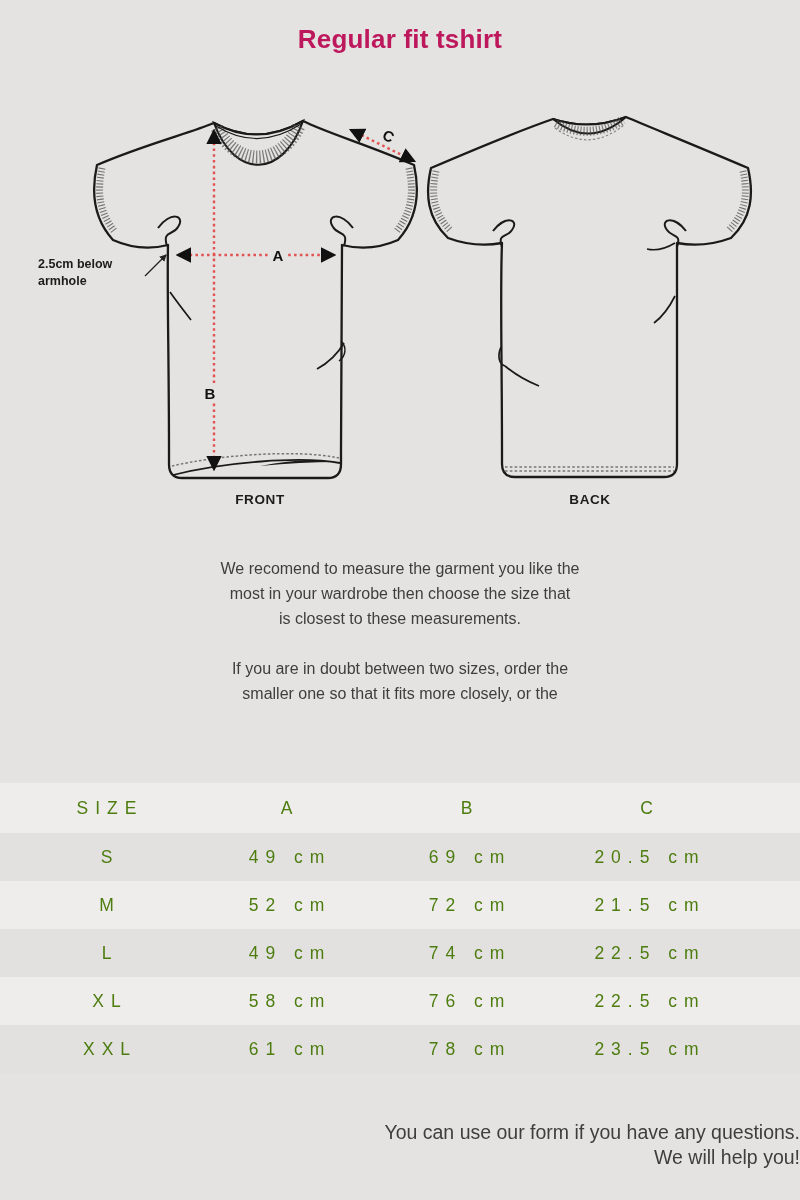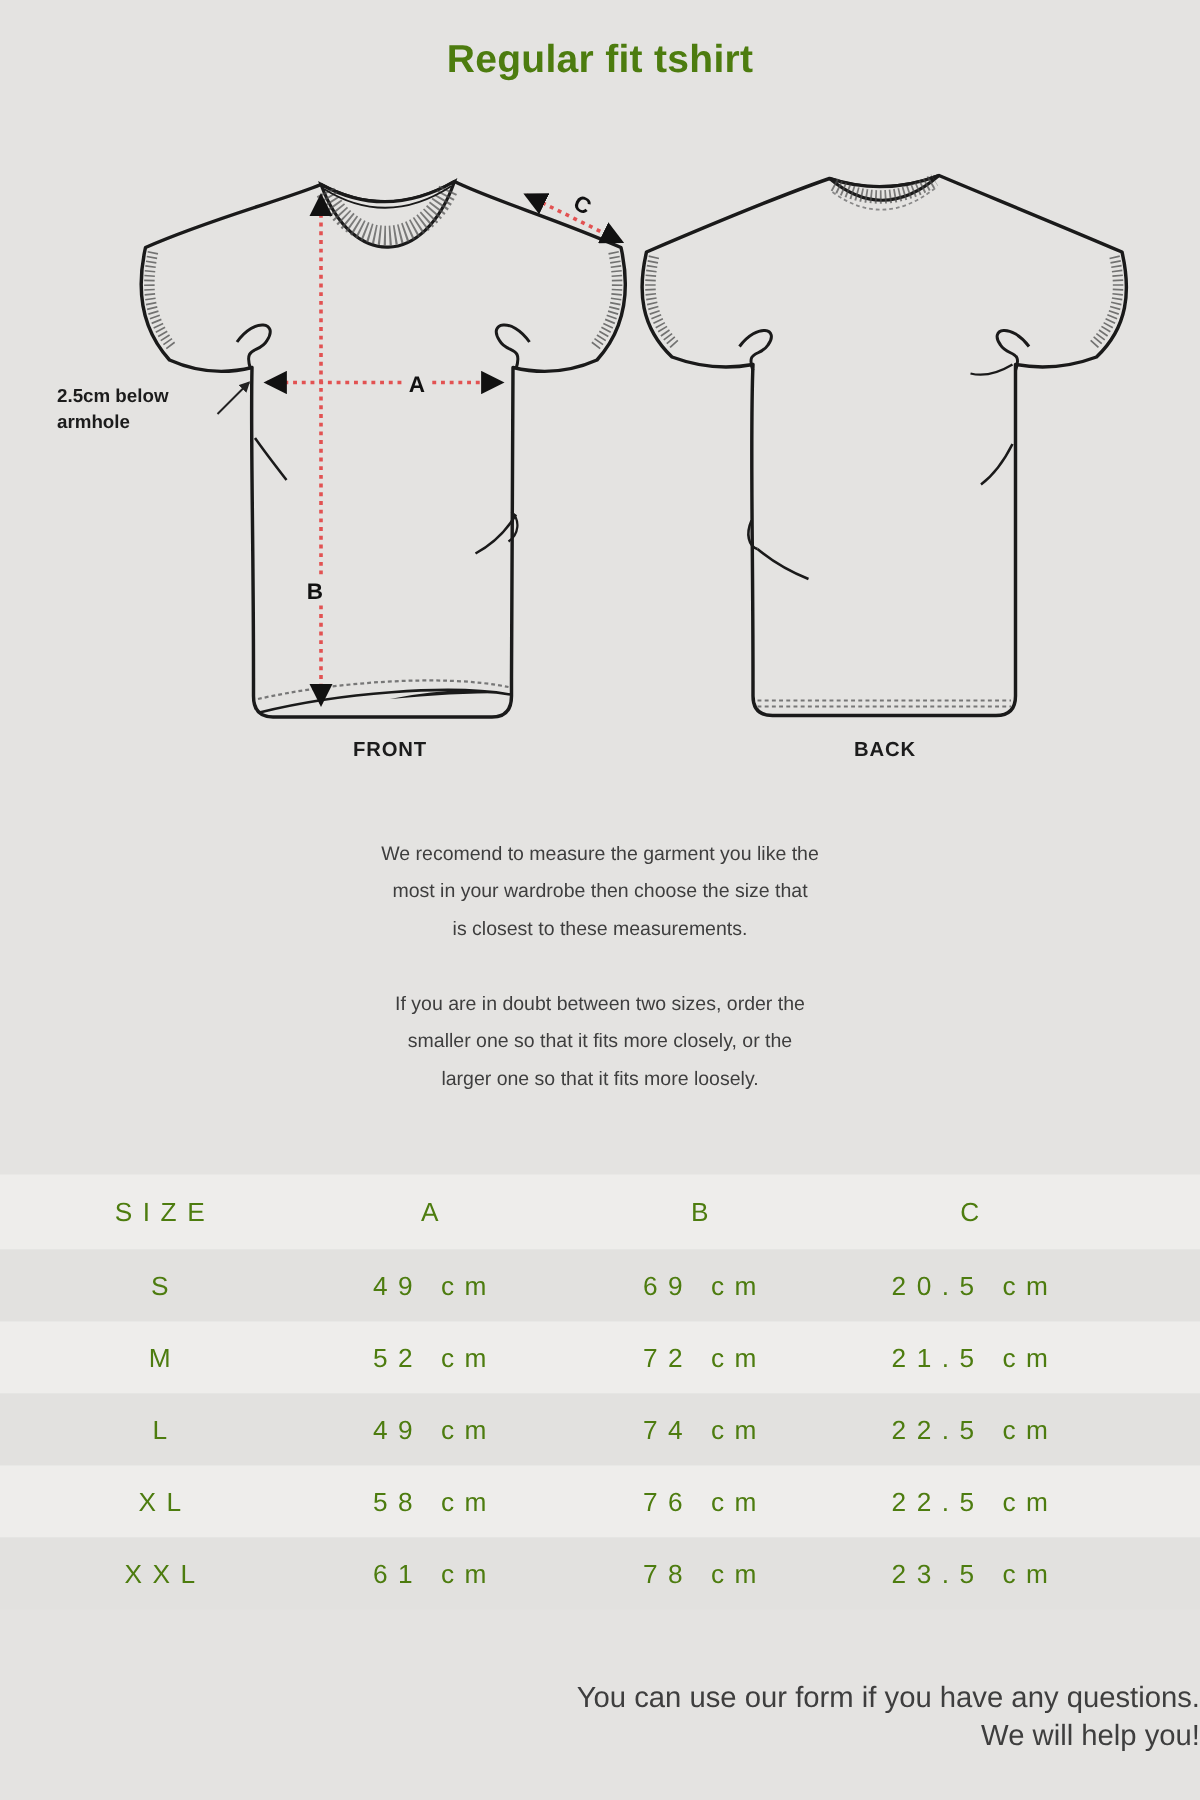--- a/index.html
+++ b/index.html
@@ -3,38 +3,38 @@
 <meta charset="utf-8">
 <style>
   html,body{margin:0;padding:0}
   body{
     width:800px;height:1200px;position:relative;overflow:hidden;
     background:#e4e3e1;color:#262626;
     font-family:"Liberation Sans",sans-serif;
   }
   .page-title{
     position:absolute;top:24px;left:0;width:800px;margin:0;
-    text-align:center;font-size:26px;font-weight:700;letter-spacing:.2px;color:#4d7c0f;
+    text-align:center;font-size:26px;font-weight:700;letter-spacing:.2px;color:#be185d;
   }
   .svg-front{position:absolute;left:85px;top:100px}
   .svg-back{position:absolute;left:425px;top:100px}
   .armhole-note{
     position:absolute;left:38px;top:256px;width:104px;
     font-size:12.5px;font-weight:700;line-height:1.32;color:#1c1c1c;
   }
   .armhole-note span{display:block}
   .view-label{
     position:absolute;top:492px;text-align:center;
     font-size:13.5px;font-weight:700;letter-spacing:.6px;color:#1c1c1c;
   }
   .front-label{left:85px;width:350px}
   .back-label{left:425px;width:330px}
   .intro{
     position:absolute;top:556px;left:0;width:800px;text-align:center;
-    font-size:13px;line-height:25px;color:#3e3e3e;font-weight:400;
+    font-size:16px;line-height:25px;color:#3e3e3e;font-weight:400;
   }
   .intro p{margin:0 0 25px 0}
   .intro span{display:block}
   .size-table{
     position:absolute;top:783px;left:0;width:800px;
     font-size:17.5px;letter-spacing:7px;color:#4d7c0f;
   }
   .t-row{display:flex;align-items:center;height:48px;padding-left:20px;box-sizing:border-box}
   .t-row.header{height:50px}
   .t-row.light{background:#eeedeb}
@@ -133,21 +133,20 @@
 
 <div class="intro">
   <p>
     <span>We recomend to measure the garment you like the</span>
     <span>most in your wardrobe then choose the size that</span>
     <span>is closest to these measurements.</span>
   </p>
   <p>
     <span>If you are in doubt between two sizes, order the</span>
     <span>smaller one so that it fits more closely, or the</span>
-    <span>larger one so that it fits more loosely.</span>
   </p>
 </div>
 
 <div class="size-table">
   <div class="t-row header light">
     <div class="t-cell">SIZE</div>
     <div class="t-cell">A</div>
     <div class="t-cell">B</div>
     <div class="t-cell">C</div>
   </div>

